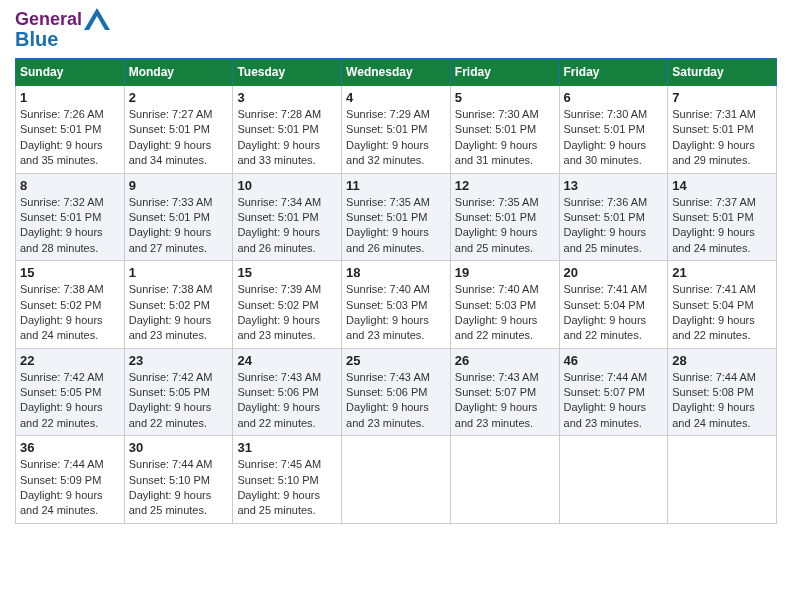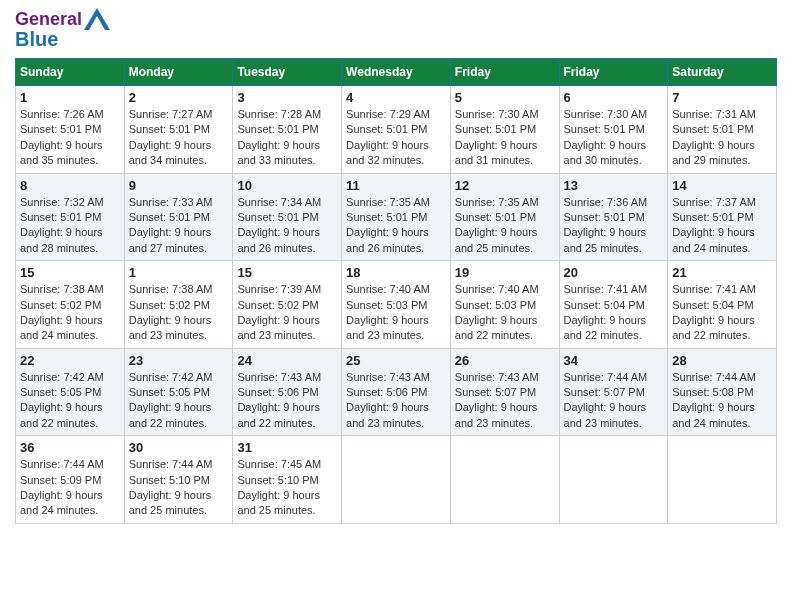--- a/index.html
+++ b/index.html
@@ -232,21 +232,21 @@
         </td>
           <td>
           <span class="day-num">25</span>
           <span class="day-info">Sunrise: 7:43 AM<br>Sunset: 5:06 PM<br>Daylight: 9 hours and 23 minutes.</span>
         </td>
           <td>
           <span class="day-num">26</span>
           <span class="day-info">Sunrise: 7:43 AM<br>Sunset: 5:07 PM<br>Daylight: 9 hours and 23 minutes.</span>
         </td>
           <td>
-          <span class="day-num">34</span>
+          <span class="day-num">46</span>
           <span class="day-info">Sunrise: 7:44 AM<br>Sunset: 5:07 PM<br>Daylight: 9 hours and 23 minutes.</span>
         </td>
           <td>
           <span class="day-num">28</span>
           <span class="day-info">Sunrise: 7:44 AM<br>Sunset: 5:08 PM<br>Daylight: 9 hours and 24 minutes.</span>
         </td>
         </tr>
         <tr class="last-row">
           <td>
           <span class="day-num">36</span>

